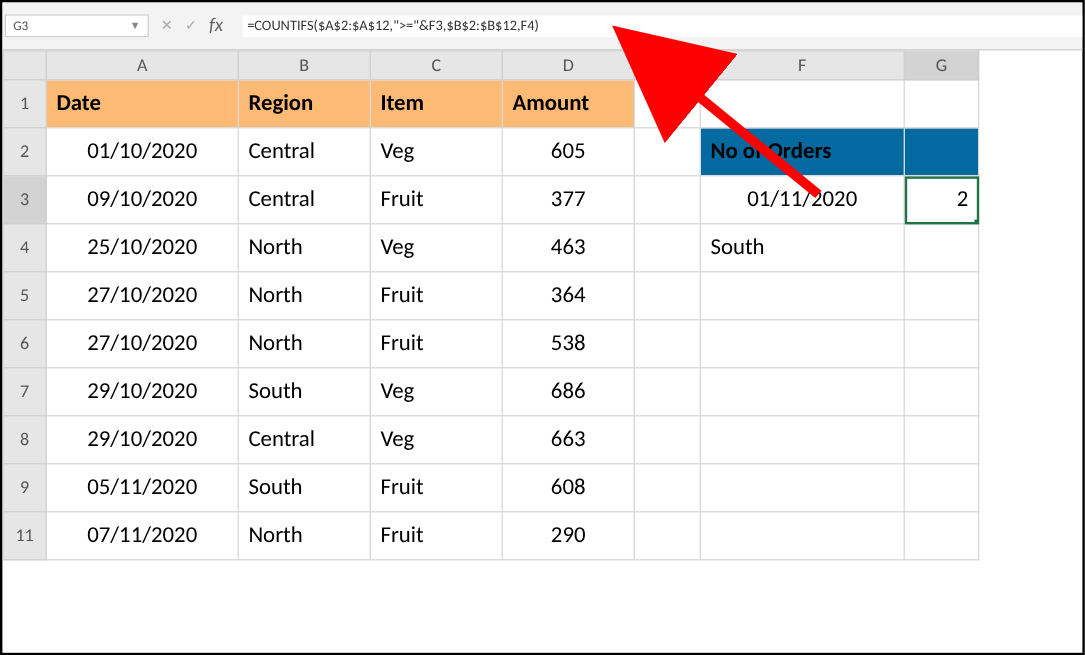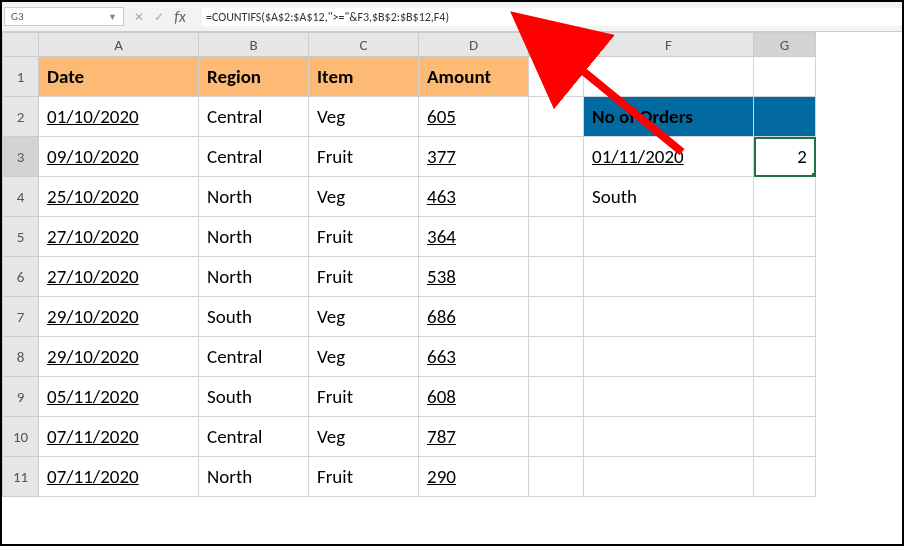--- a/index.html
+++ b/index.html
@@ -9,21 +9,21 @@
       background: #fff;
       border: 2px solid #000;
       width: 904px;
       height: 546px;
       overflow: hidden;
       position: relative;
     }
     .formula-bar {
       display: flex;
       align-items: center;
-      height: 30px;
+      height: 40px;
       background: #f3f3f3;
       border-bottom: 1px solid #ccc;
       font-size: 12px;
       color: #333;
     }
     .name-box {
       width: 120px;
       padding: 2px 6px;
       background: #fff;
       border: 1px solid #ccc;
@@ -92,21 +92,21 @@
       padding: 4px 8px;
       height: 40px;
       color: #000;
       white-space: nowrap;
       overflow: hidden;
     }
     .hdr {
       background: #fdba74;
       font-weight: bold;
     }
-    .align-right { text-align: left; text-decoration: underline; }
+    .align-right { text-align: center; }
     .f-header {
       font-weight: bold;
       background: #0369a1;
     }
     .selected-cell {
       outline: 2px solid #217346;
       outline-offset: -2px;
       text-align: right;
       position: relative;
     }
@@ -253,30 +253,20 @@
     <td class="row-header">9</td>
     <td class="cell align-right">05/11/2020</td>
     <td class="cell">South</td>
     <td class="cell">Fruit</td>
     <td class="cell align-right">608</td>
     <td class="cell"></td>
     <td class="cell"></td>
     <td class="cell"></td>
   </tr>
   <tr>
-    <td class="row-header">10</td>
-    <td class="cell align-right">07/11/2020</td>
-    <td class="cell">Central</td>
-    <td class="cell">Veg</td>
-    <td class="cell align-right">787</td>
-    <td class="cell"></td>
-    <td class="cell"></td>
-    <td class="cell"></td>
-  </tr>
-  <tr>
     <td class="row-header">11</td>
     <td class="cell align-right">07/11/2020</td>
     <td class="cell">North</td>
     <td class="cell">Fruit</td>
     <td class="cell align-right">290</td>
     <td class="cell"></td>
     <td class="cell"></td>
     <td class="cell"></td>
   </tr>
 </tbody>

